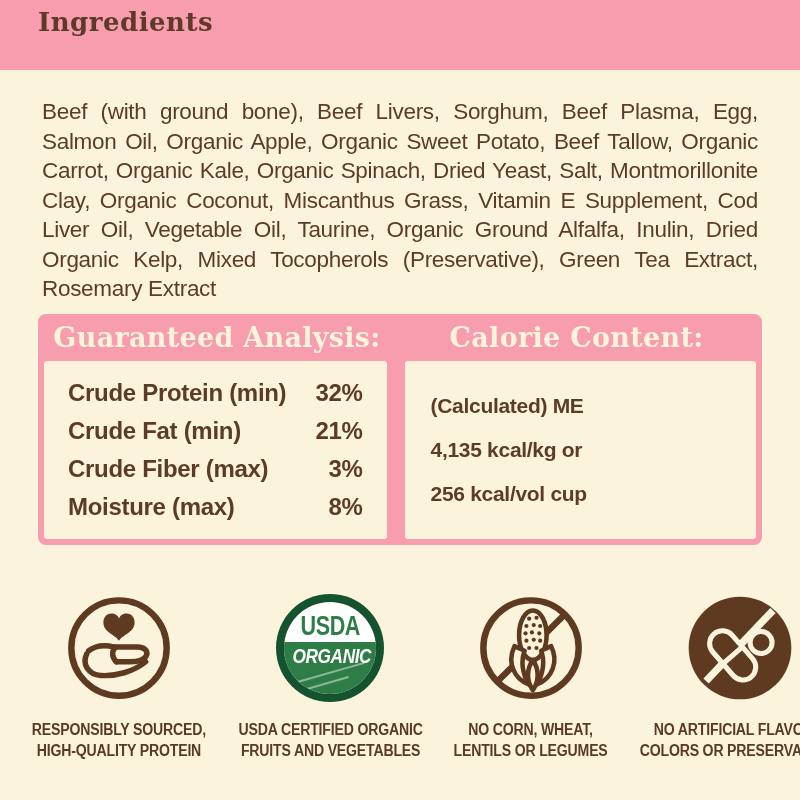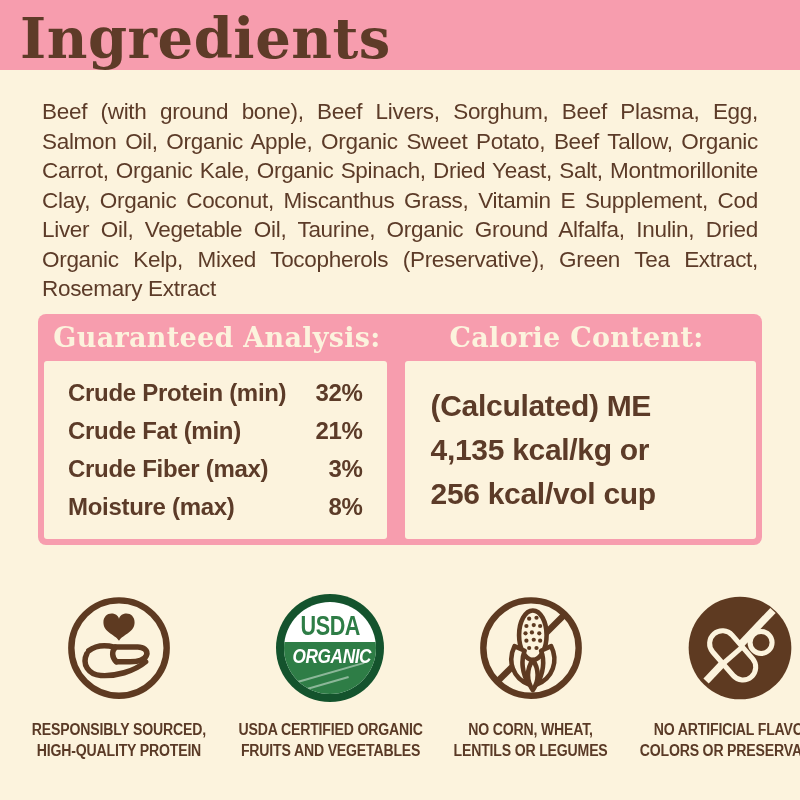--- a/index.html
+++ b/index.html
@@ -11,23 +11,23 @@
     overflow:hidden;
   }
   .page{position:relative;width:800px;height:800px;background:#FCF3DD;}
 
   
   .band{
     position:absolute;top:0;left:0;width:800px;height:70px;
     background:#F79DAE;
   }
   .band h1{
-    margin:0;padding:8px 0 0 20px;
+    margin:0;padding:8px 0 0 38px;
     font-family:"DejaVu Serif",serif;
-    font-weight:bold;font-size:56px;line-height:1.1;
+    font-weight:bold;font-size:26px;line-height:1.1;
     color:#5E3B28;letter-spacing:.5px;
   }
 
   
   .ingredients{
     position:absolute;top:93px;left:38px;width:724px;
   }
   .ingredients p{
     margin:4px;
     font-size:22.5px;font-weight:500;line-height:29.5px;
@@ -66,21 +66,21 @@
   .ga-row{
     display:flex;justify-content:space-between;align-items:baseline;
     font-size:24px;font-weight:bold;color:#5C3B28;letter-spacing:-0.3px;
   }
   .box.cal{
     width:355px;
     display:flex;flex-direction:column;justify-content:center;
     padding:6px 26px;
   }
   .cal-line{
-    font-size:30px;font-weight:bold;line-height:44px;
+    font-size:21px;font-weight:bold;line-height:44px;
     color:#5C3B28;letter-spacing:-0.3px;white-space:nowrap;
   }
 
   
   .badges{
     position:absolute;top:592px;left:20px;width:760px;
     display:flex;gap:8px;
   }
   .badge{
     flex:1;display:flex;flex-direction:column;align-items:center;

